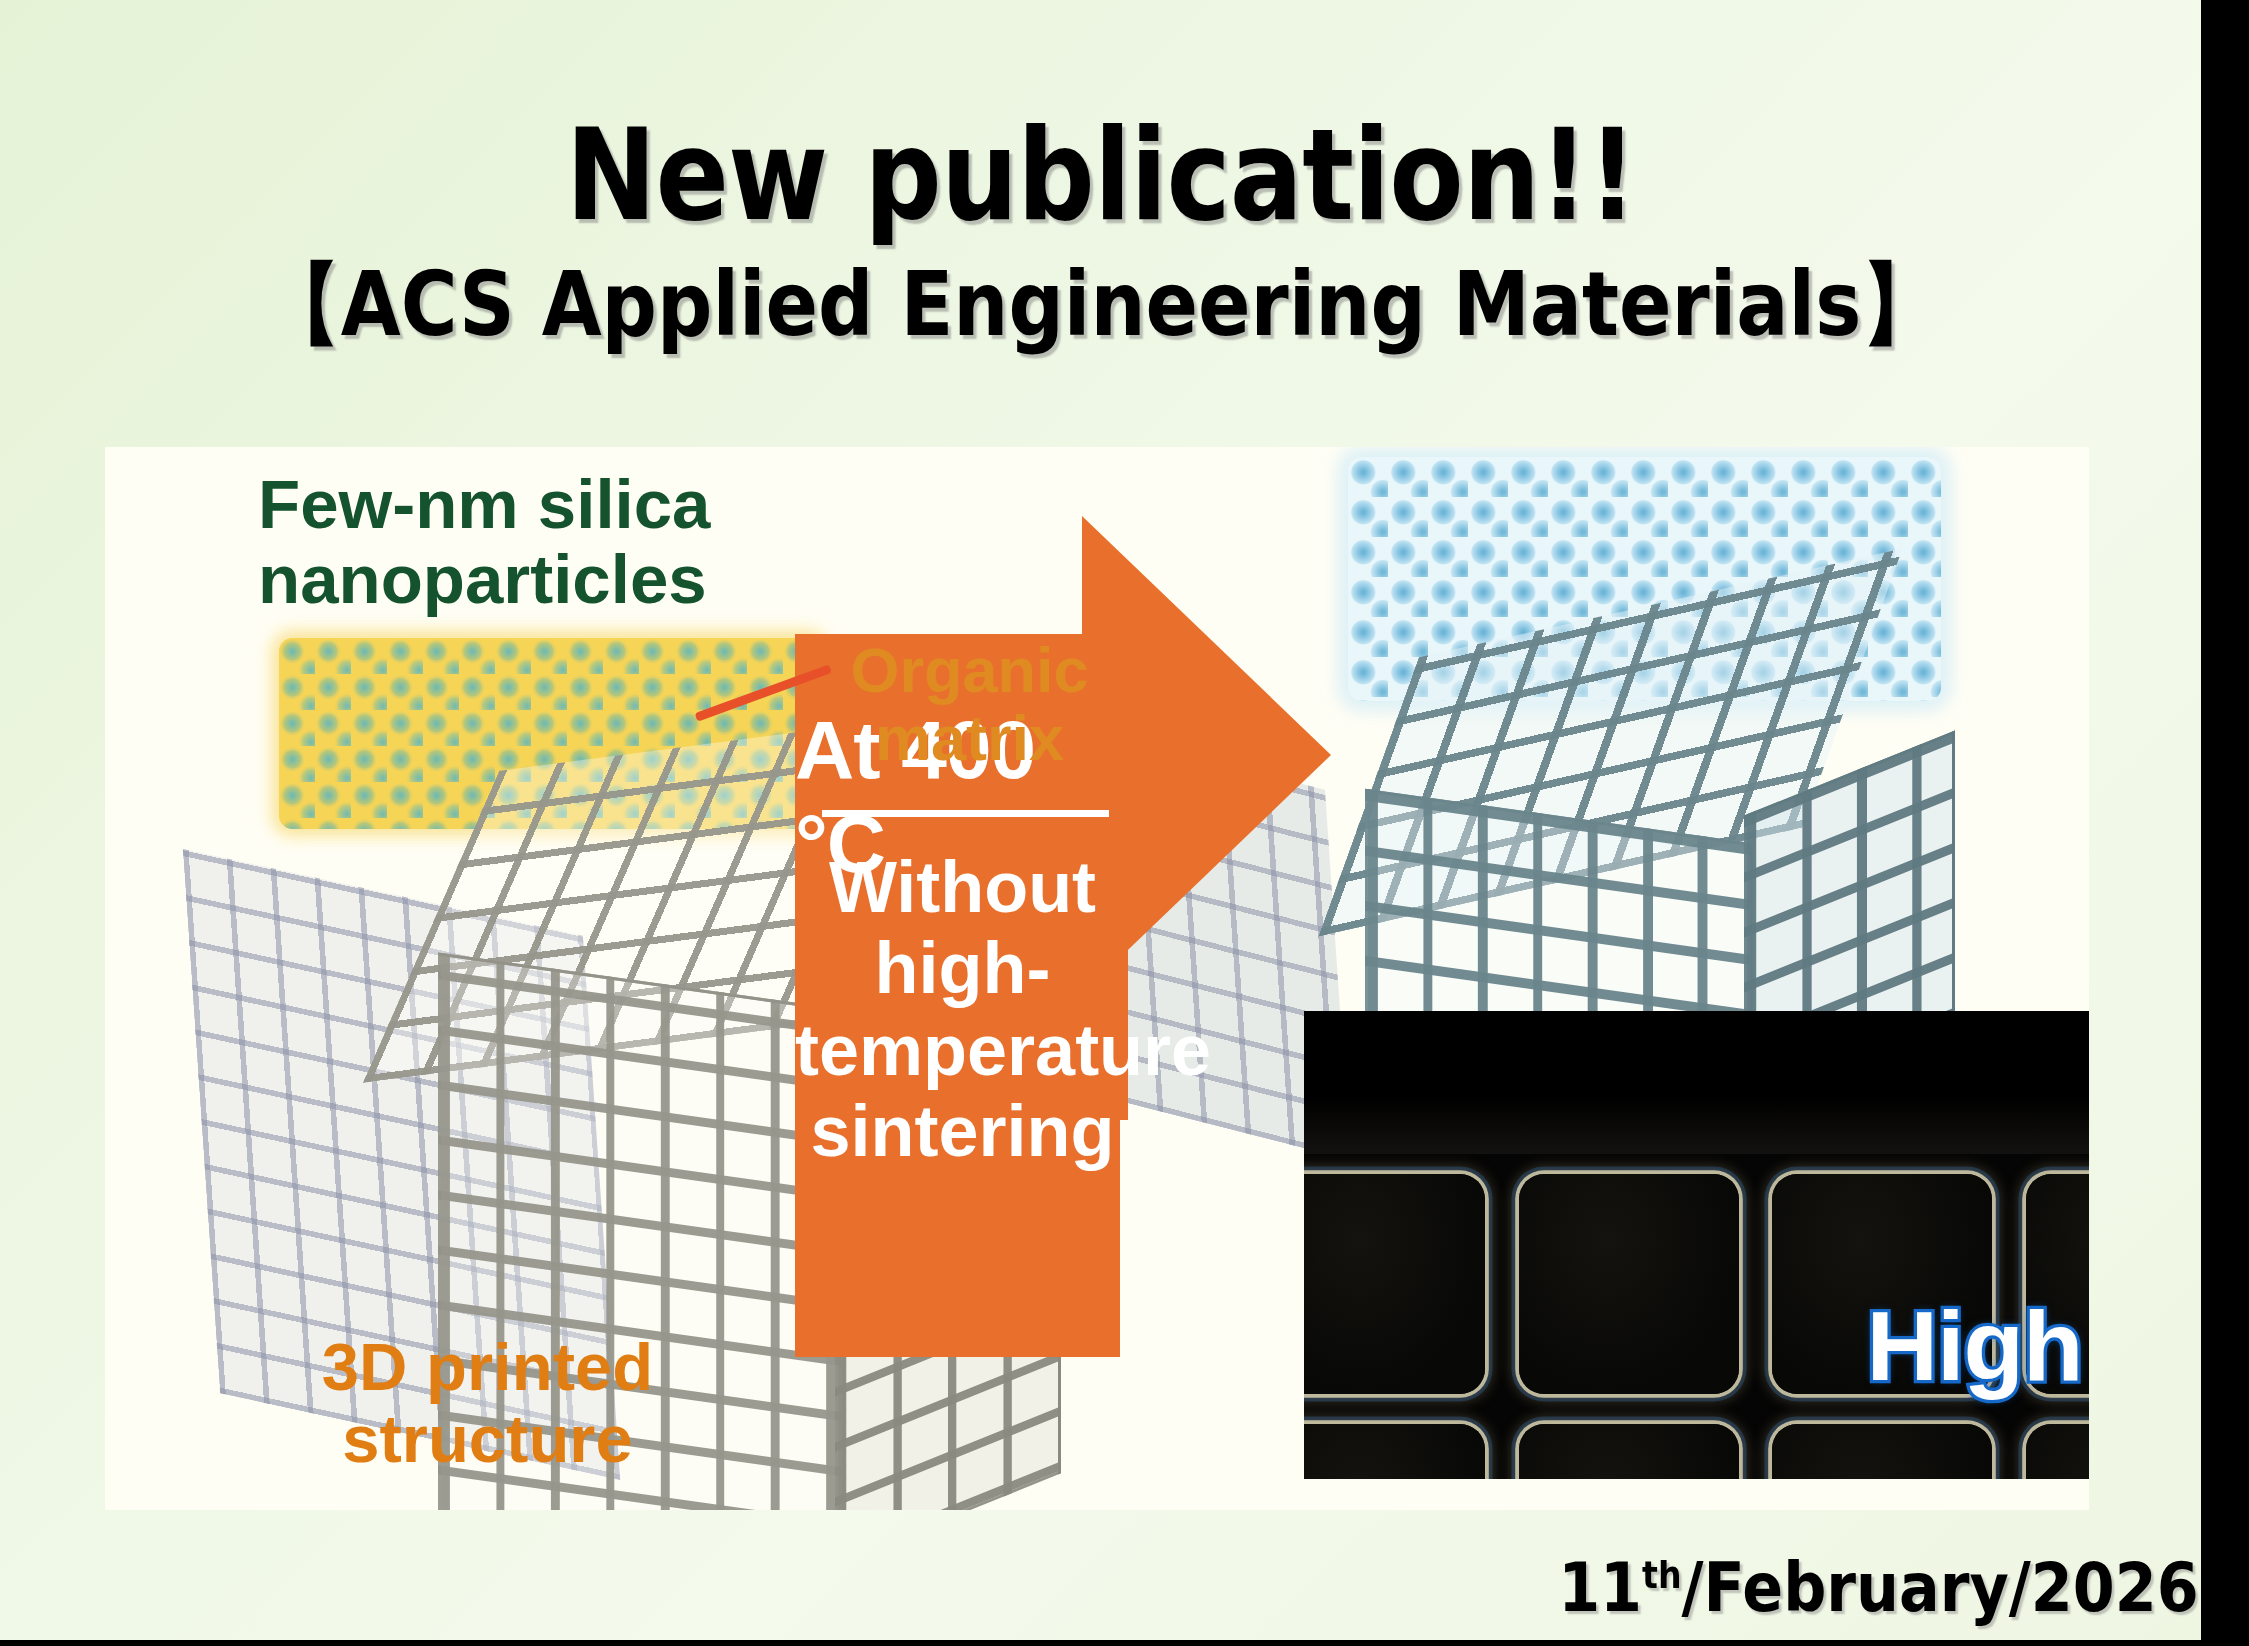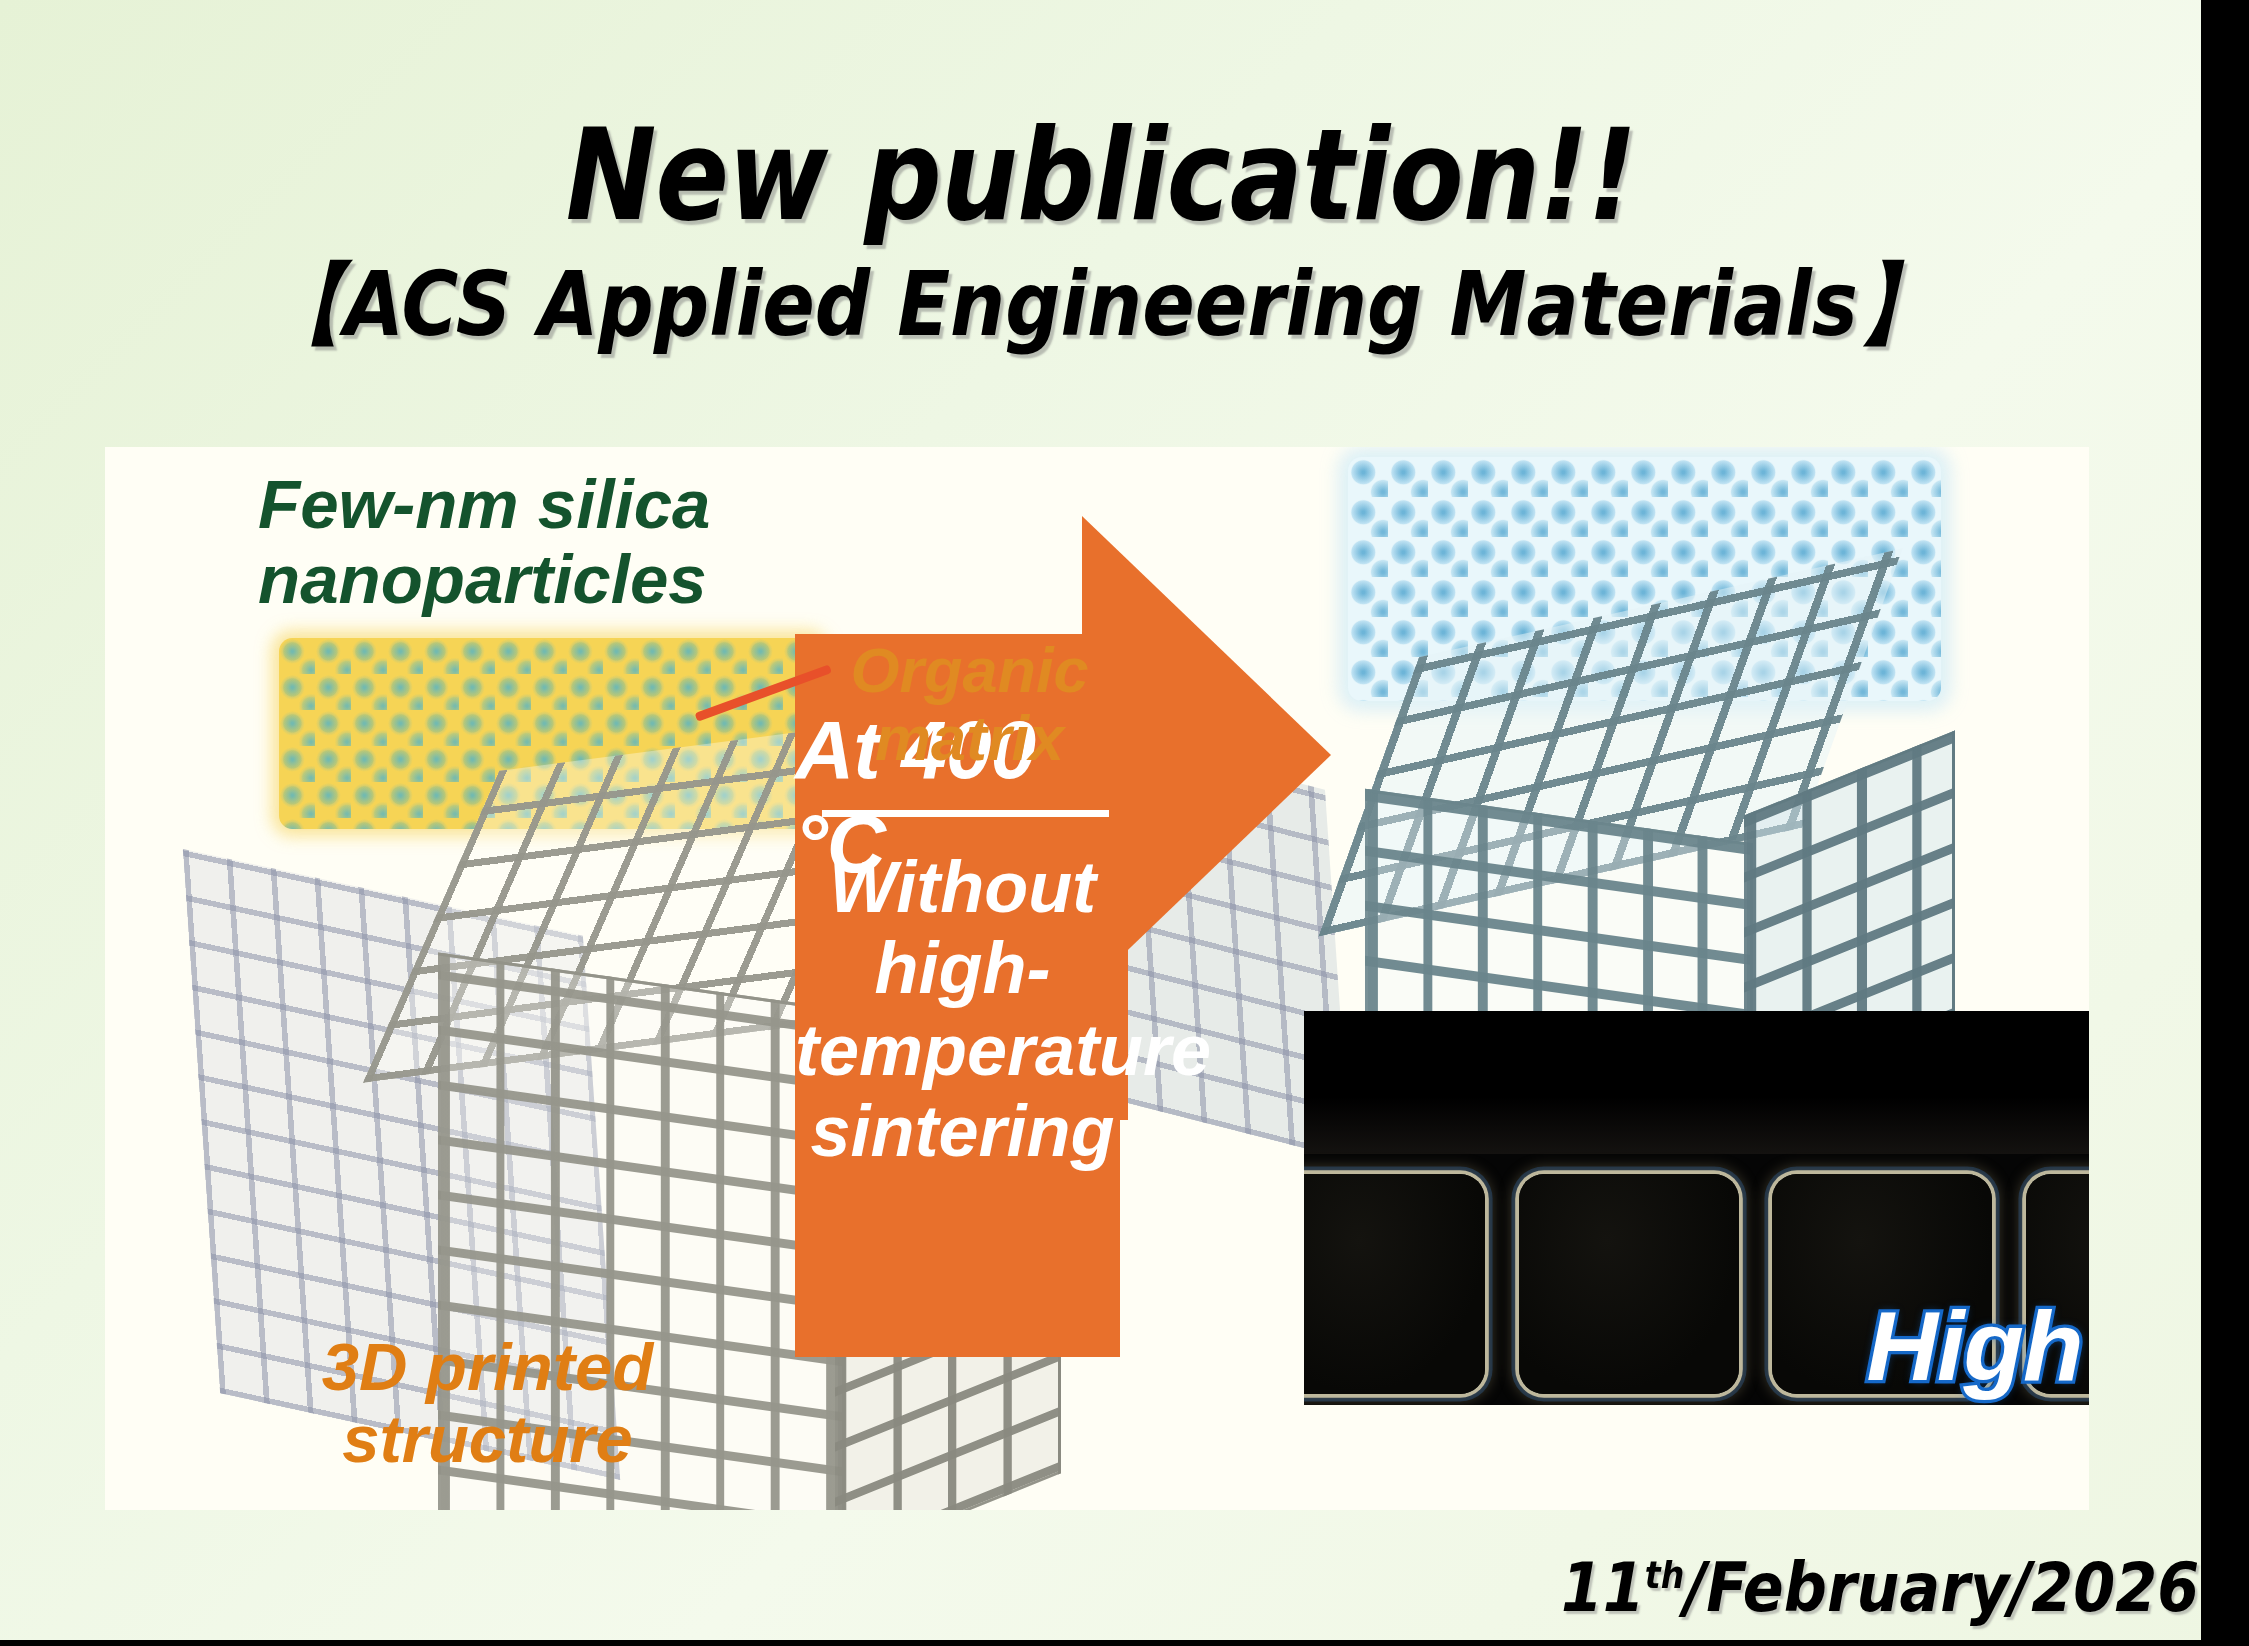--- a/index.html
+++ b/index.html
@@ -7,21 +7,20 @@
     padding: 0;
     background: #ffffff;
   }
   .slide {
     position: relative;
     width: 2249px;
     height: 1646px;
     overflow: hidden;
     background: linear-gradient(135deg, #e6f2d6 0%, #eef7e4 35%, #f4faec 60%, #eef6e2 100%);
     font-family: "Liberation Sans", sans-serif;
-    font-style: italic;
   }
   
   .right-bar {
     position: absolute;
     top: 0; right: 0;
     width: 48px;
     height: 1646px;
     background: #000000;
   }
   
@@ -313,21 +312,21 @@
     line-height: 1.13;
     white-space: pre-line;
   }
 
   
   .photo {
     position: absolute;
     left: 1199px;
     top: 564px;
     width: 786px;
-    height: 394px;
+    height: 468px;
     background: #050505;
     overflow: hidden;
   }
   .photo .grid-cell {
     position: absolute;
     background: radial-gradient(ellipse at 40% 30%, #14130f 0%, #080806 70%);
     border-radius: 25px;
     box-shadow:
       0 0 0 3.8px rgba(214,205,170,0.85),
       0 0 13.4px 6.7px rgba(160,150,110,0.35),

